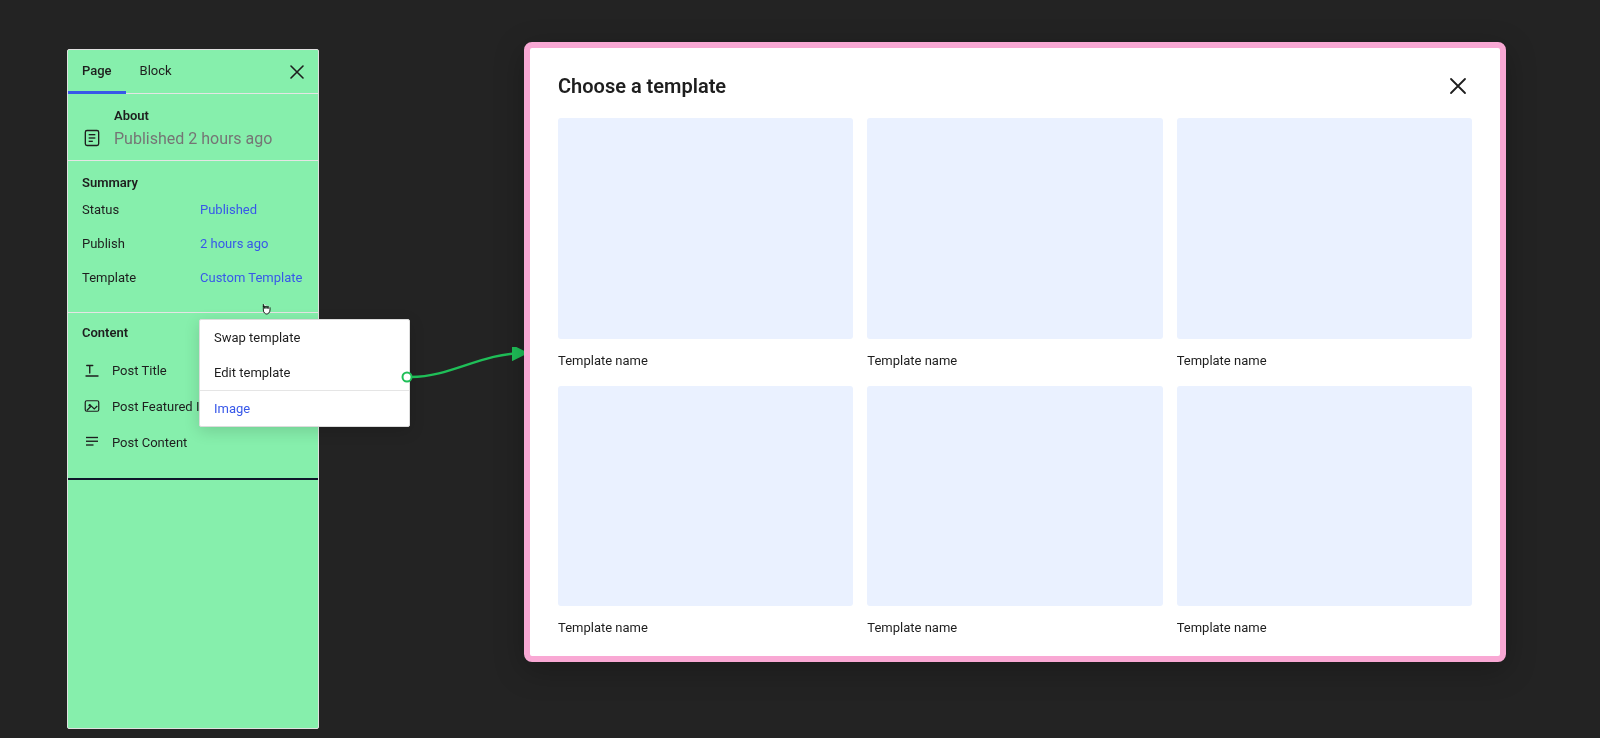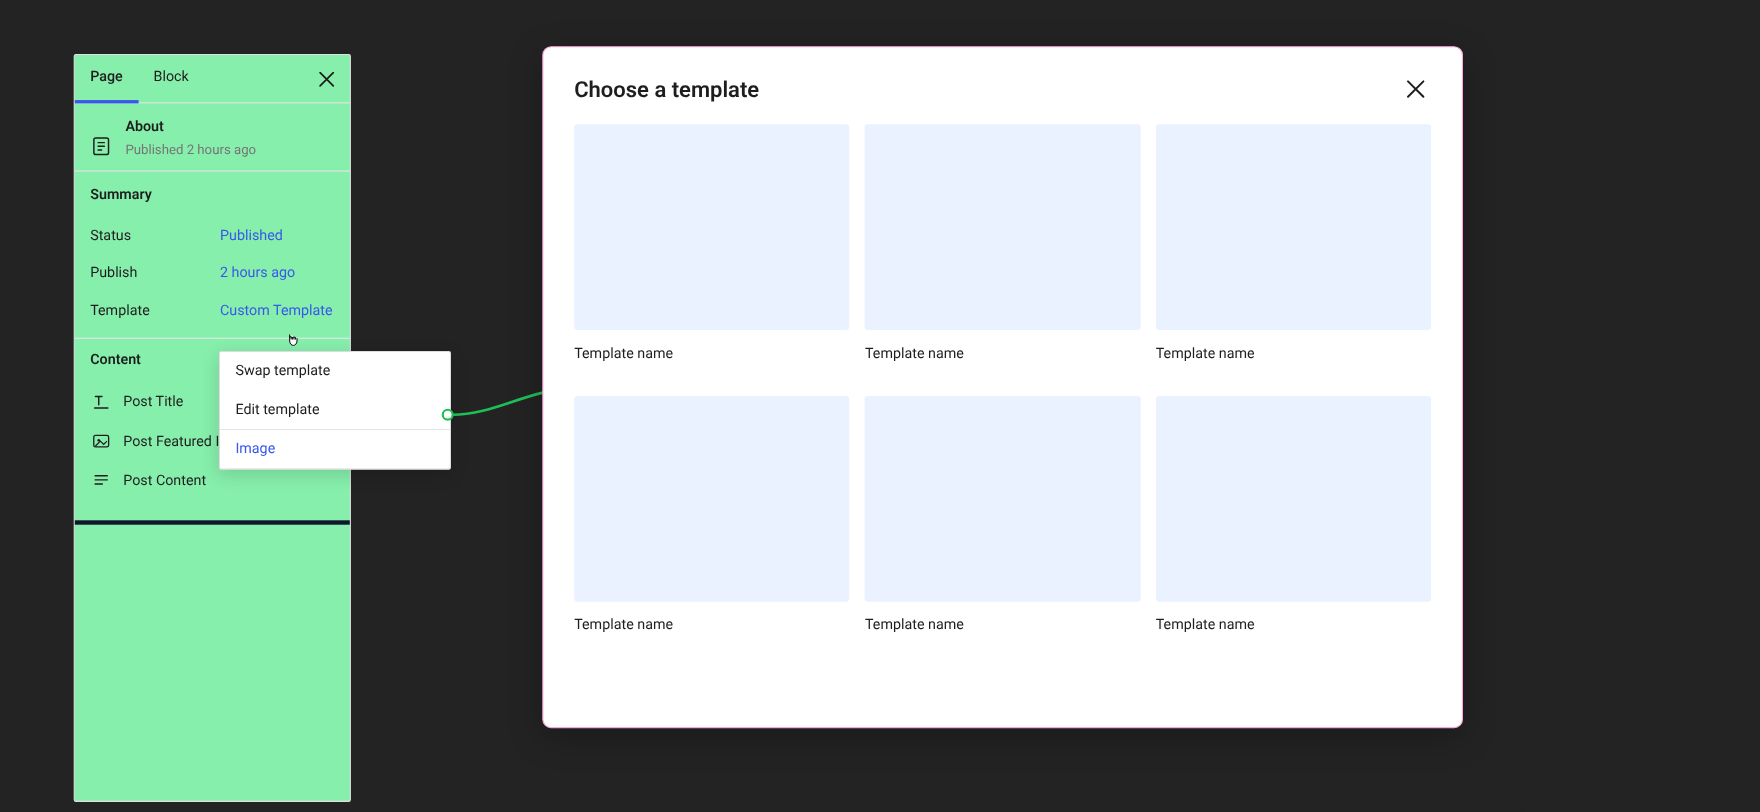--- a/index.html
+++ b/index.html
@@ -52,28 +52,28 @@
   }
   .header-row {
     display:flex;
     align-items:flex-end;
     padding:14px 14px 12px 14px;
     border-bottom:1px solid #e5e5e5;
   }
   .page-icon { width:20px; height:20px; flex:none; }
   .header-texts { padding-left:12px; }
   .page-title { font-size:13px; font-weight:600; }
-  .page-sub   { font-size:12px; color:#757575; margin-top:6px; }
+  .page-sub   { font-size:16px; color:#757575; margin-top:6px; }
 
   .section { padding:14px 14px 8px 14px; border-bottom:1px solid #e5e5e5; }
   .section-title { font-size:13px; font-weight:600; margin-bottom:12px; }
-  .kv { display:flex; align-items:center; height:34px; font-size:13px; }
+  .kv { display:flex; height:34px; font-size:13px; }
   .kv .k { width:118px; color:#1e1e1e; }
   .kv .v { color:#3858e9; cursor:pointer; }
-  .content-section { padding:12px 14px 18px 14px; border-bottom:4px solid #0f172a; }
+  .content-section { padding:12px 14px 18px 14px; border-bottom:2px solid #0f172a; }
   .content-item { display:flex; align-items:center; height:36px; font-size:13px; cursor:pointer; }
   .content-item .ci-icon { width:20px; height:20px; flex:none; margin-right:10px; display:flex; align-items:center; justify-content:center; }
 
   
   .cursor-glyph {
     position:absolute;
     left:258px;
     top:302px;
     width:18px; height:18px;
     font-size:14px;
@@ -106,42 +106,42 @@
     left:401px;
     top:347px;
     width:130px;
     height:40px;
     pointer-events:none;
   }
 
   
   .modal {
     position:absolute;
-    left:493px;
+    left:524px;
     top:42px;
-    width:837px;
+    width:982px;
     height:620px;
     background:#fff;
     border-radius:8px;
-    border:1px solid #f9a8d4;
+    border:6px solid #f9a8d4;
     box-shadow:0 8px 30px rgba(0,0,0,.25);
     padding:24px 28px 28px 28px;
   }
   .modal-head {
     display:flex;
     align-items:center;
     justify-content:space-between;
     margin-bottom:18px;
   }
   .modal-title { font-size:20px; font-weight:600; }
   .modal-close { width:28px; height:28px; display:flex; align-items:center; justify-content:center; cursor:pointer; }
   .grid {
     display:grid;
     grid-template-columns: repeat(3, 1fr);
-    gap:31px 14px;
+    gap:18px 14px;
   }
   .tpl { cursor:pointer; }
   .thumb {
     width:100%;
     aspect-ratio: 300 / 224;
     background:#eaf1ff;
     border-radius:3px;
   }
   .tpl-name { font-size:13px; margin-top:14px; color:#1e1e1e; }
 

